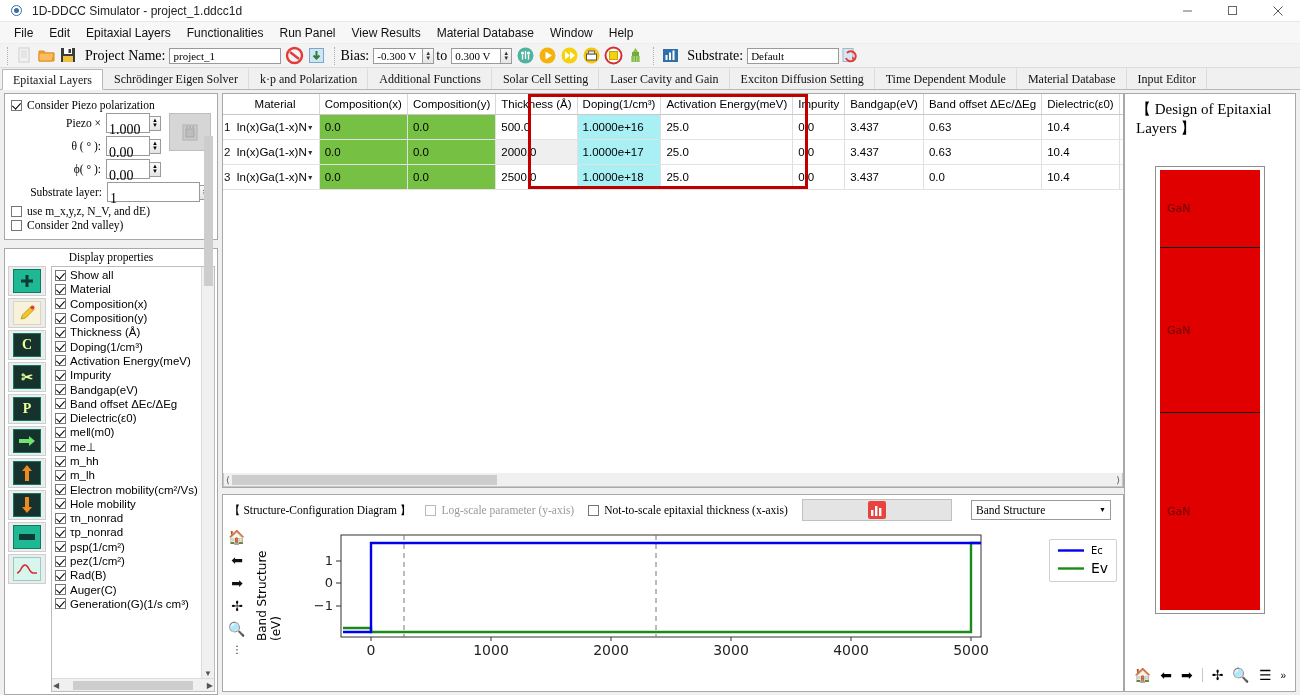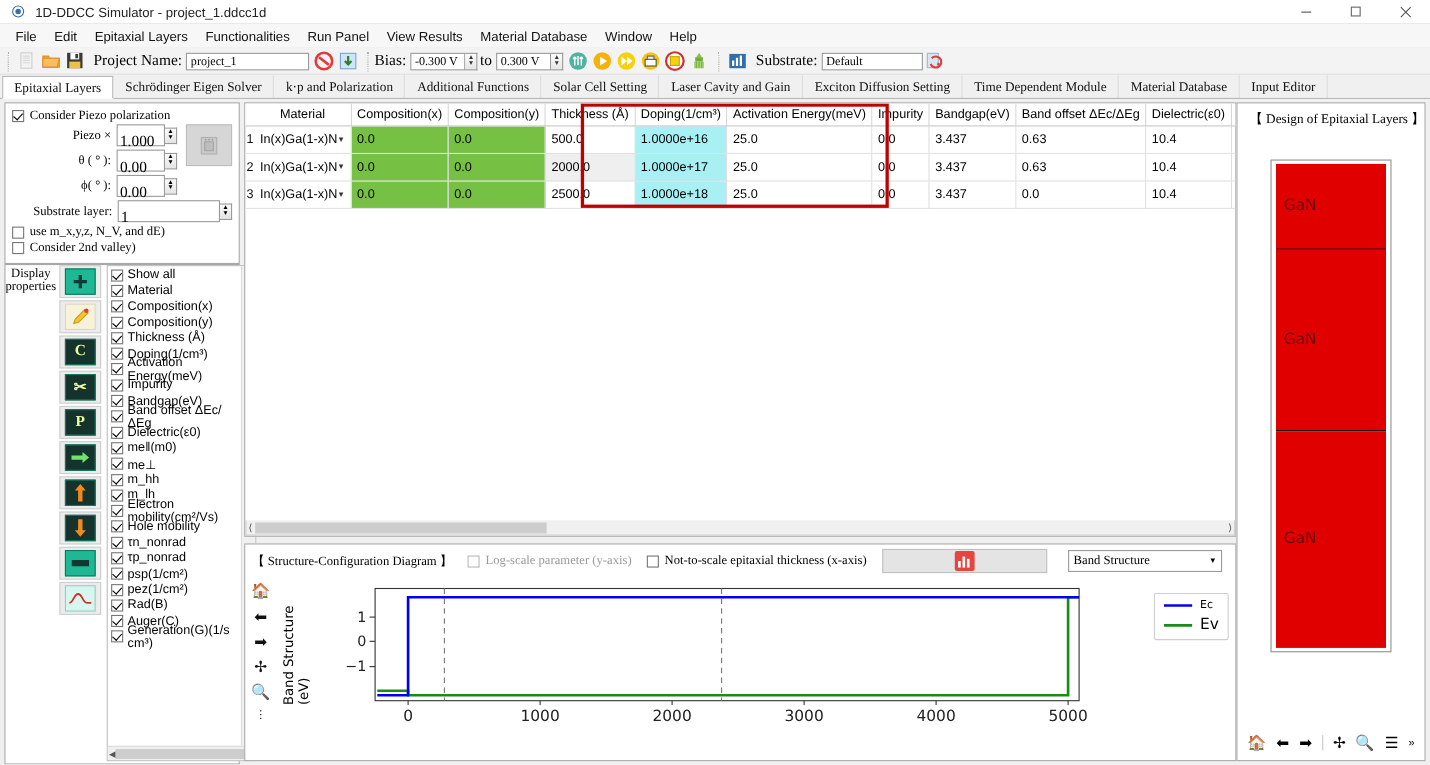--- a/index.html
+++ b/index.html
@@ -56,21 +56,21 @@
   .lbl { font-size:11.5px; }
   .frow { display:flex; align-items:center; justify-content:flex-end; margin-bottom:3px; }
   .frow .fl { font-size:11.5px; margin-right:5px; white-space:nowrap;}
   .fbox { width:44px; height:15px; border:1px solid #9a9a9a; background:#fff; font-size:14px; padding:9px 2px; line-height:13px;}
   .fspin { width:11px; height:15px; border:1px solid #9a9a9a; border-left:none; background:linear-gradient(#fbfbfb,#e4e4e4); display:flex;flex-direction:column;justify-content:center;align-items:center;font-size:6px;line-height:5px;}
   .imgbtn { width:42px; height:38px; background:#d6d6d6; border:1px solid #bdbdbd; margin-left:8px; display:flex;align-items:center;justify-content:center;}
   .twocol { display:flex; }
   .twocol > div { width:50%; }
 
   
-  .dp { flex:1; display:flex; background:#fff; border:1px solid #a8a8a8;}
+  .dp { margin-top:8px; flex:1; display:flex; flex-direction:column; background:#fff; border:1px solid #a8a8a8;}
   .dp-title { text-align:center; font-family:"Liberation Serif", serif; font-size:11.5px; padding:2px 0 3px 0; }
   .dp-body { display:flex; flex:1; min-height:0; }
   .dp-tools { width:44px; padding-left:3px; display:flex; flex-direction:column; gap:2px; }
   .tool { width:38px; height:30px; background:#ececec; border:1px solid #cfcfcf; display:flex; align-items:center; justify-content:center; }
   .glyph { width:28px; height:24px; background:#1fb894; border:1px solid #0c7a62; position:relative; display:flex;align-items:center;justify-content:center;
            color:#eaff9a; font-weight:bold; font-size:14px; font-family:"Liberation Serif", serif;}
   .dp-list { flex:1; border:1px solid #bdbdbd; background:#fff; margin:0 2px 2px 2px; display:flex; flex-direction:column; min-height:0; }
   .dp-items { flex:1; overflow:hidden; padding:1px 0 0 3px; }
   .dpi { display:flex; align-items:center; height:14.3px; font-size:11.5px; }
   .dpi .cb { margin-right:4px; }
@@ -100,26 +100,26 @@
   .plotbtn { width:150px; height:22px; background:#e4e4e4; border:1px solid #c0c0c0; display:flex; align-items:center; justify-content:center;}
   .combo { width:140px; height:20px; border:1px solid #9a9a9a; background:#fff; font-family:"Liberation Serif", serif; font-size:11.5px;
            display:flex; align-items:center; justify-content:space-between; padding:0 4px; }
   .chart-body { flex:1; display:flex; min-height:0; }
   .navcol { width:28px; display:flex; flex-direction:column; align-items:center; padding-top:4px; gap:7px; font-size:14px; color:#111;}
   .axis-label { writing-mode:vertical-rl; transform:rotate(180deg); font-size:12px; font-family:"DejaVu Sans", sans-serif; }
 
   
   .rightcol { width:176px; padding:3px 4px 3px 0; display:flex; flex-direction:column;}
   .rp { background:#fff; border:1px solid #a8a8a8; flex:1; display:flex; flex-direction:column; align-items:center;}
-  .rp-title { font-family:"Liberation Serif", serif; font-size:12px; padding:6px 0 0 0;margin-left:11px; }
+  .rp-title { font-family:"Liberation Serif", serif; font-size:15px; padding:6px 0 0 0;margin-left:11px; }
   .stack-outer { margin-top:28px; width:110px; border:1px solid #8f8f8f; background:#fff; padding:3px 4px; }
   .stack { width:100%; }
   .lay { background:#e00000; border-bottom:1px solid #111; position:relative; }
   .lay:last-child { border-bottom:none; }
-  .laytxt { position:absolute; left:7px; top:50%; transform:translateY(-50%); font-size:14px; color:#6b0000; font-family:"DejaVu Sans",sans-serif;}
+  .laytxt { position:absolute; left:7px; top:50%; transform:translateY(-50%); font-size:11px; color:#6b0000; font-family:"DejaVu Sans",sans-serif;}
   .rp-nav { margin-top:auto; width:100%; display:flex; align-items:center; justify-content:center; gap:9px; padding:6px 0 8px 0; font-size:14px;}
   .navsep { width:1px; height:14px; background:#c8c8c8; }
 
   svg { display:block; }
 </style>
 </head>
 <body>
 
 <div class="titlebar">
   <div class="tb-icon">

